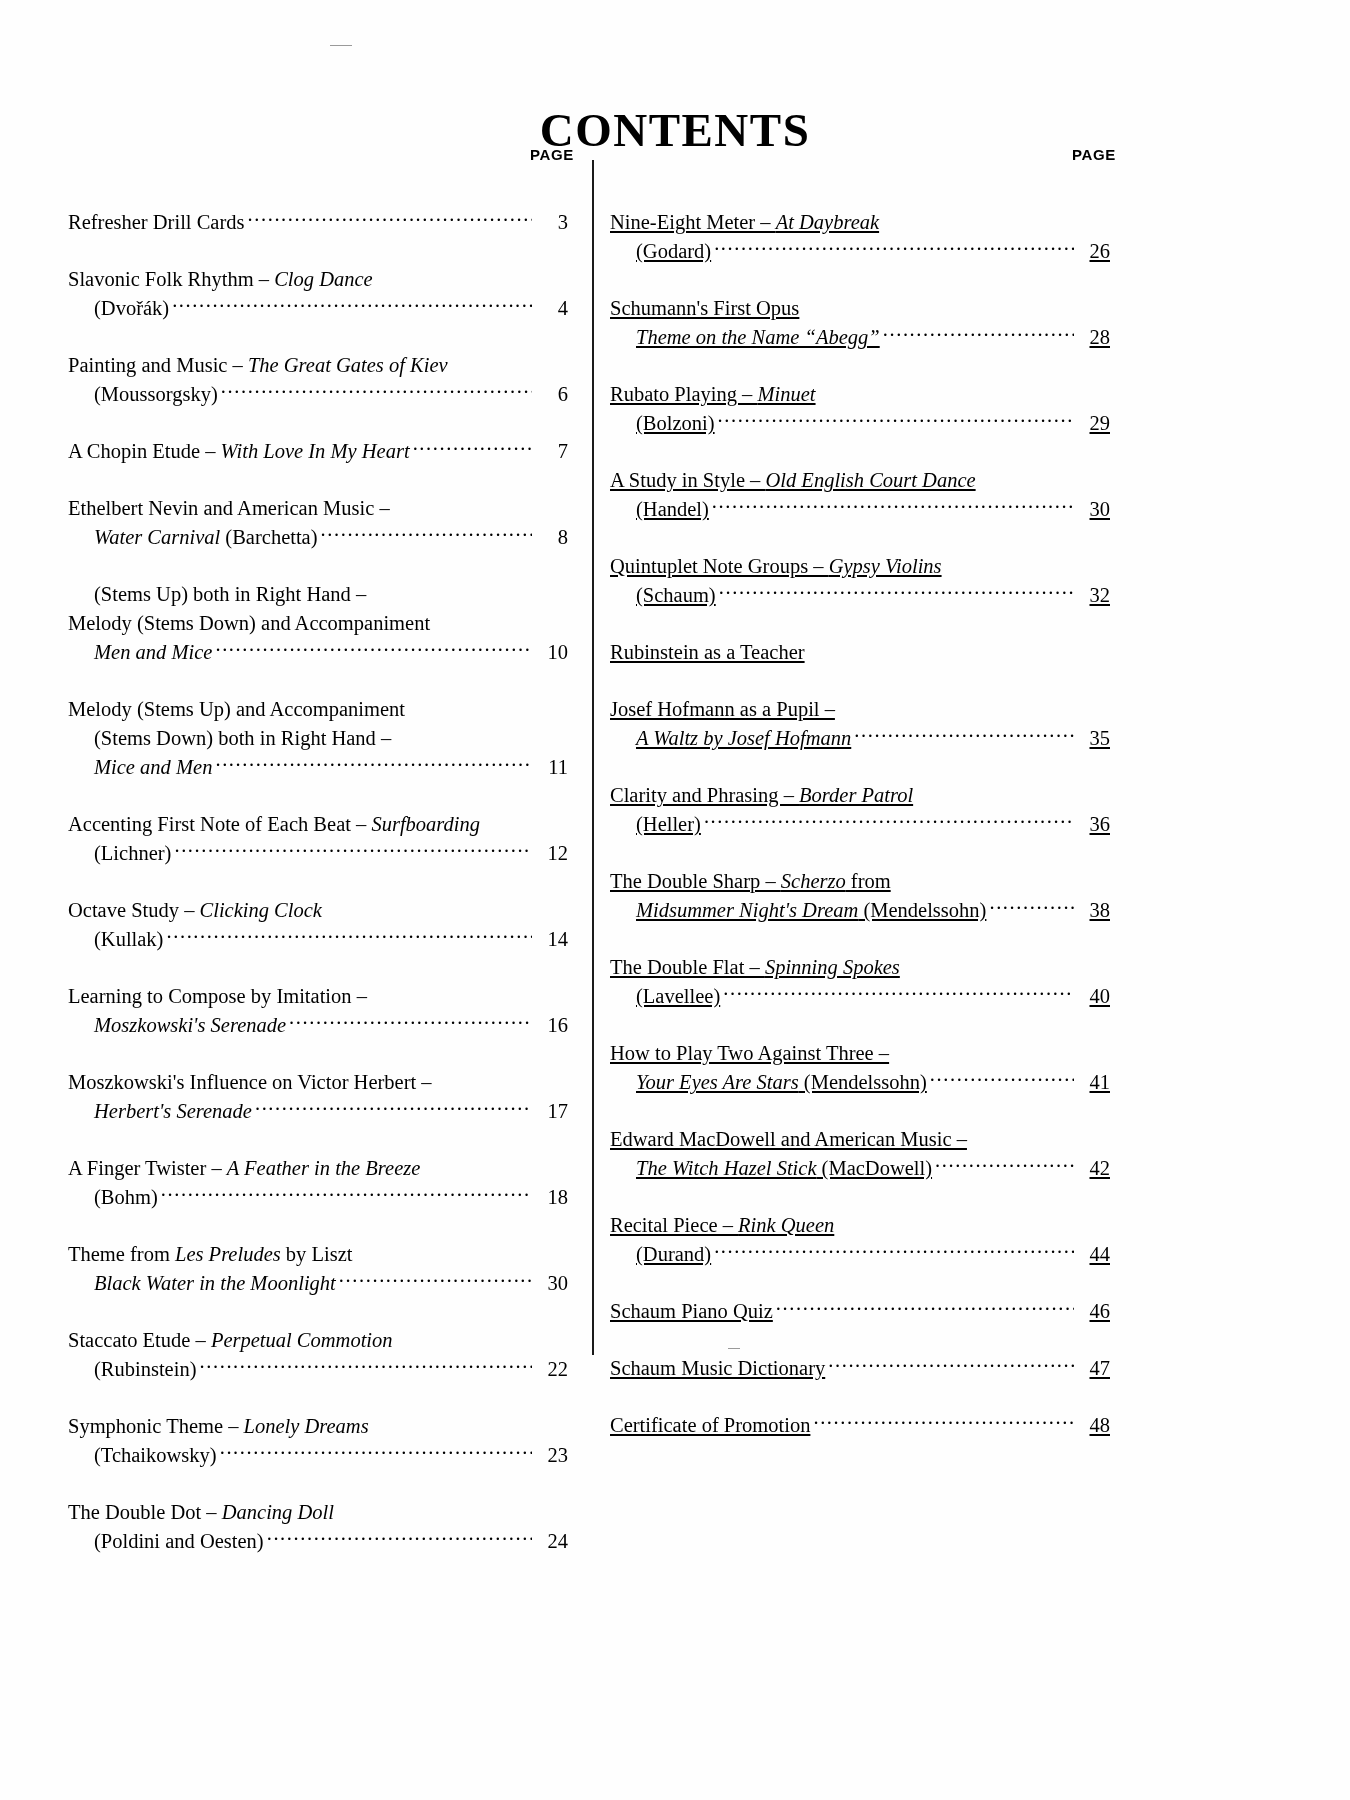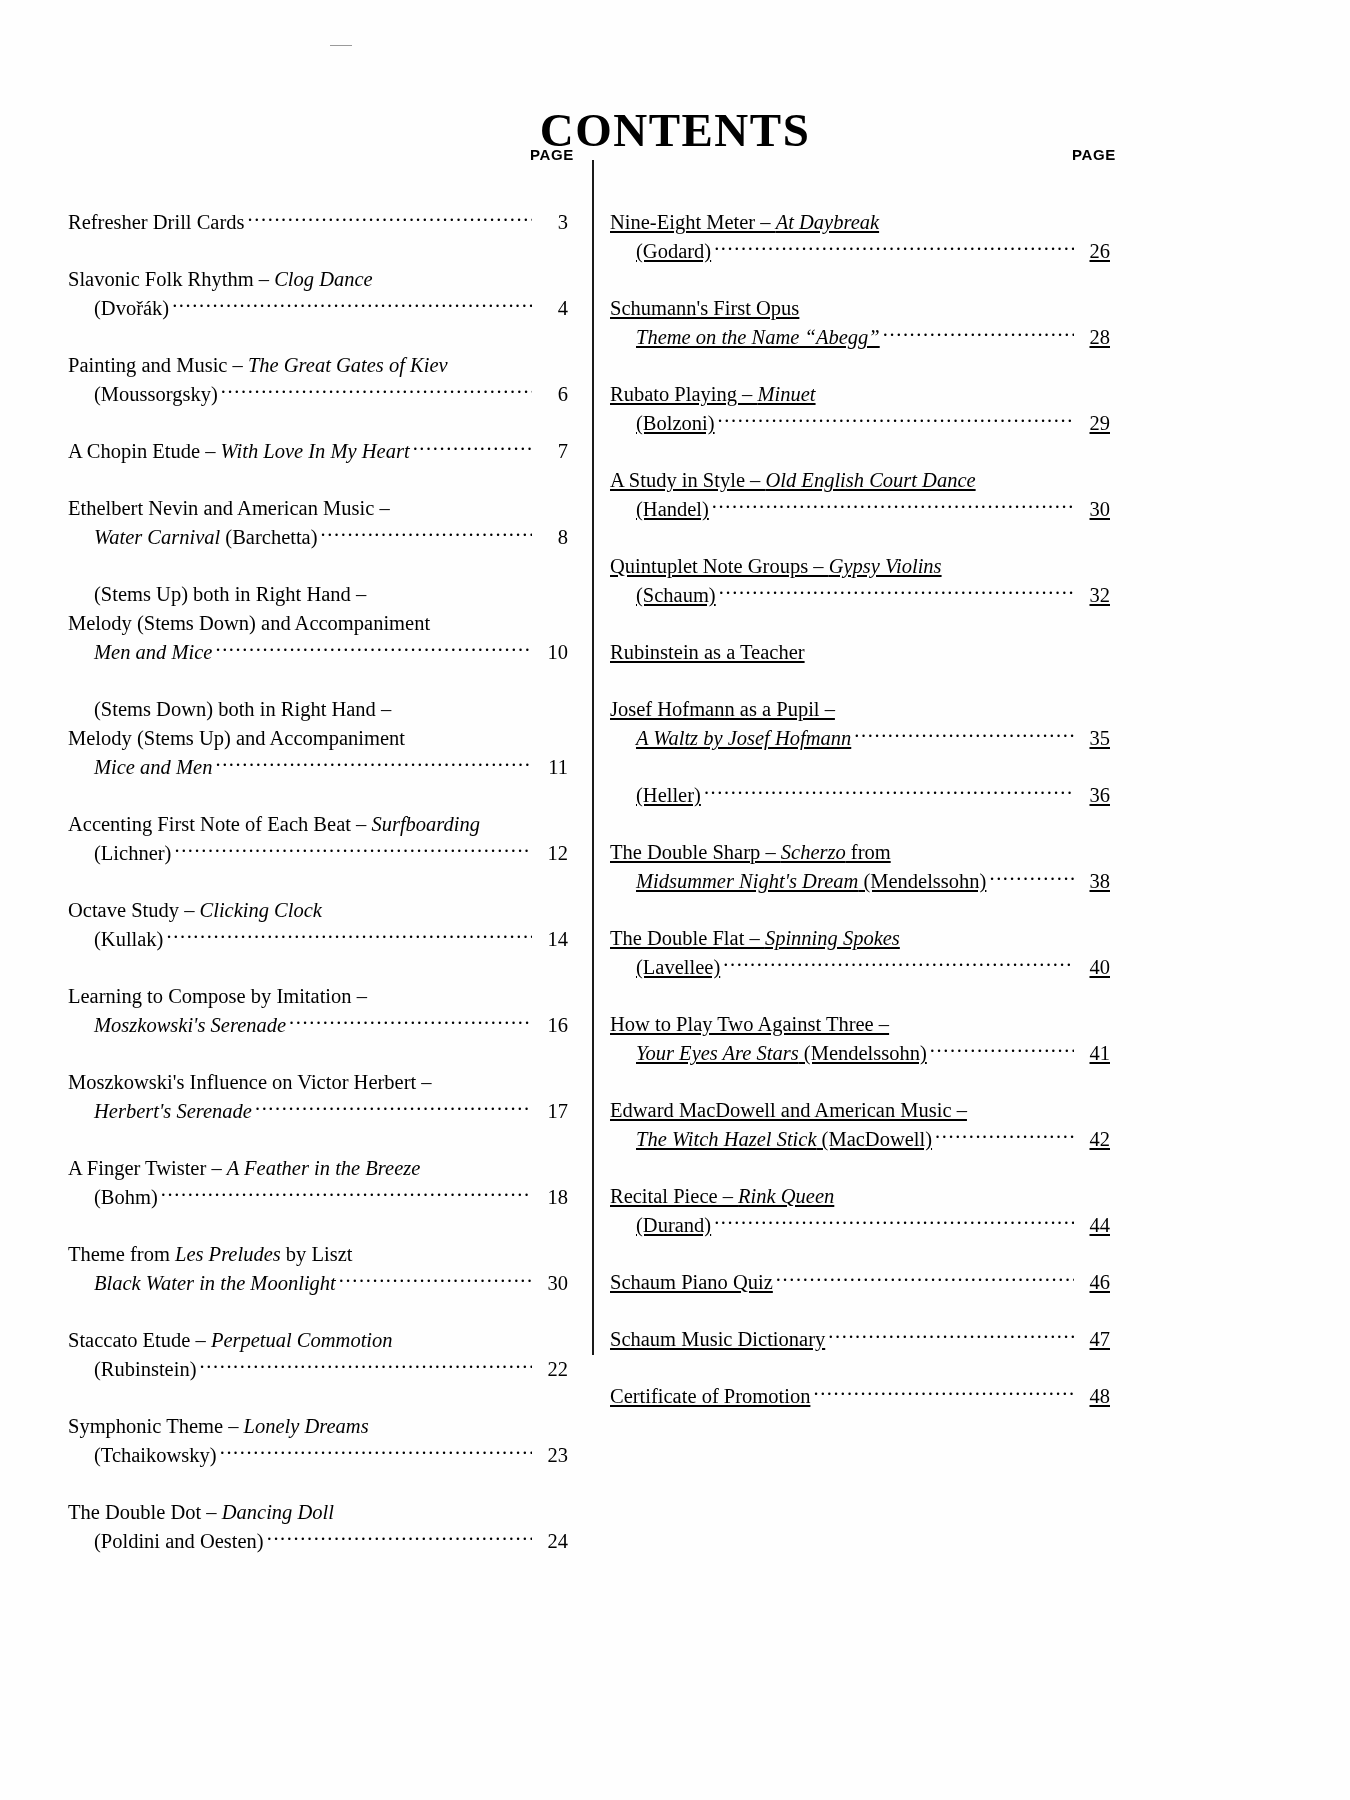--- a/index.html
+++ b/index.html
@@ -183,26 +183,26 @@
         <div class="line nolead">
           <span class="txt"><span>Melody (Stems Down) and Accompaniment</span></span>
         </div>
         <div class="line indent">
           <span class="txt"><span class="it">Men and Mice</span></span>
           <span class="leader"></span>
           <span class="pg">10</span>
         </div>
       </div>
       <div class="entry">
+        <div class="line nolead">
+          <span class="txt"><span>Melody (Stems Up) and Accompaniment</span></span>
+        </div>
         <div class="line indent nolead">
           <span class="txt"><span>(Stems Down) both in Right Hand –</span></span>
         </div>
-        <div class="line nolead">
-          <span class="txt"><span>Melody (Stems Up) and Accompaniment</span></span>
-        </div>
         <div class="line indent">
           <span class="txt"><span class="it">Mice and Men</span></span>
           <span class="leader"></span>
           <span class="pg">11</span>
         </div>
       </div>
       <div class="entry">
         <div class="line nolead">
           <span class="txt"><span>Accenting First Note of Each Beat – </span><span class="it">Surfboarding</span></span>
         </div>
@@ -353,20 +353,23 @@
         <div class="line nolead">
           <span class="txt"><span>Josef Hofmann as a Pupil –</span></span>
         </div>
         <div class="line indent">
           <span class="txt"><span class="it">A Waltz by Josef Hofmann</span></span>
           <span class="leader"></span>
           <span class="pg">35</span>
         </div>
       </div>
       <div class="entry">
+        <div class="line nolead">
+          <span class="txt"><span>Clarity and Phrasing – </span><span class="it">Border Patrol</span></span>
+        </div>
         <div class="line indent">
           <span class="txt"><span>(Heller)</span></span>
           <span class="leader"></span>
           <span class="pg">36</span>
         </div>
       </div>
       <div class="entry">
         <div class="line nolead">
           <span class="txt"><span>The Double Sharp – </span><span class="it">Scherzo</span><span> from</span></span>
         </div>

